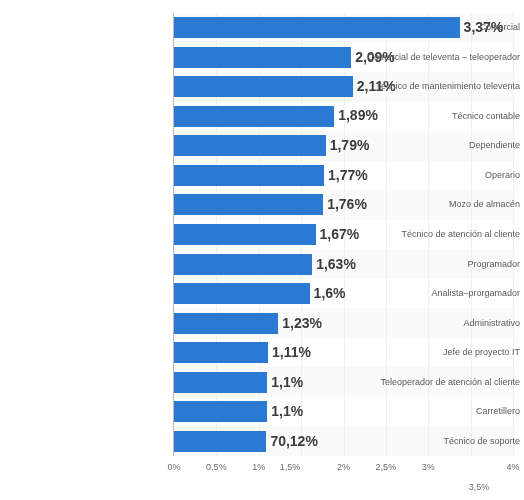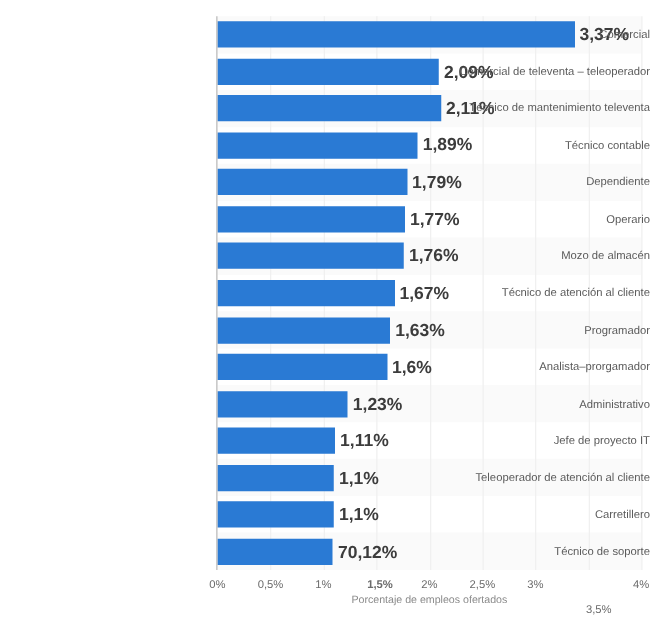--- a/index.html
+++ b/index.html
@@ -185,23 +185,22 @@
       <div class="cat-label" style="top: 312.6px;">Administrativo</div>
       <div class="cat-label" style="top: 342.133px;">Jefe de proyecto IT</div>
       <div class="cat-label" style="top: 371.667px;">Teleoperador de atención al cliente</div>
       <div class="cat-label" style="top: 401.2px;">Carretillero</div>
       <div class="cat-label" style="top: 430.733px;">Técnico de soporte</div>
     </div>
   <div id="x-ticks">
       <div class="tick-label" style="left: 174px;">0%</div>
       <div class="tick-label" style="left: 216.375px;">0,5%</div>
       <div class="tick-label" style="left: 258.75px;">1%</div>
-      <div class="tick-label" style="left: 304px; font-weight: bold;">1,5%</div>
+      <div class="tick-label" style="left: 290px;">1,5%</div>
       <div class="tick-label" style="left: 343.5px;">2%</div>
       <div class="tick-label" style="left: 385.875px;">2,5%</div>
       <div class="tick-label" style="left: 428.25px;">3%</div>
       <div class="tick-label" style="left: 479px; margin-top: 20px;">3,5%</div>
       <div class="tick-label" style="left: 513px;">4%</div>
     </div>
 
-  <div id="x-axis-title">Porcentaje de empleos ofertados</div>
 
 </div>
 
 </body></html>

